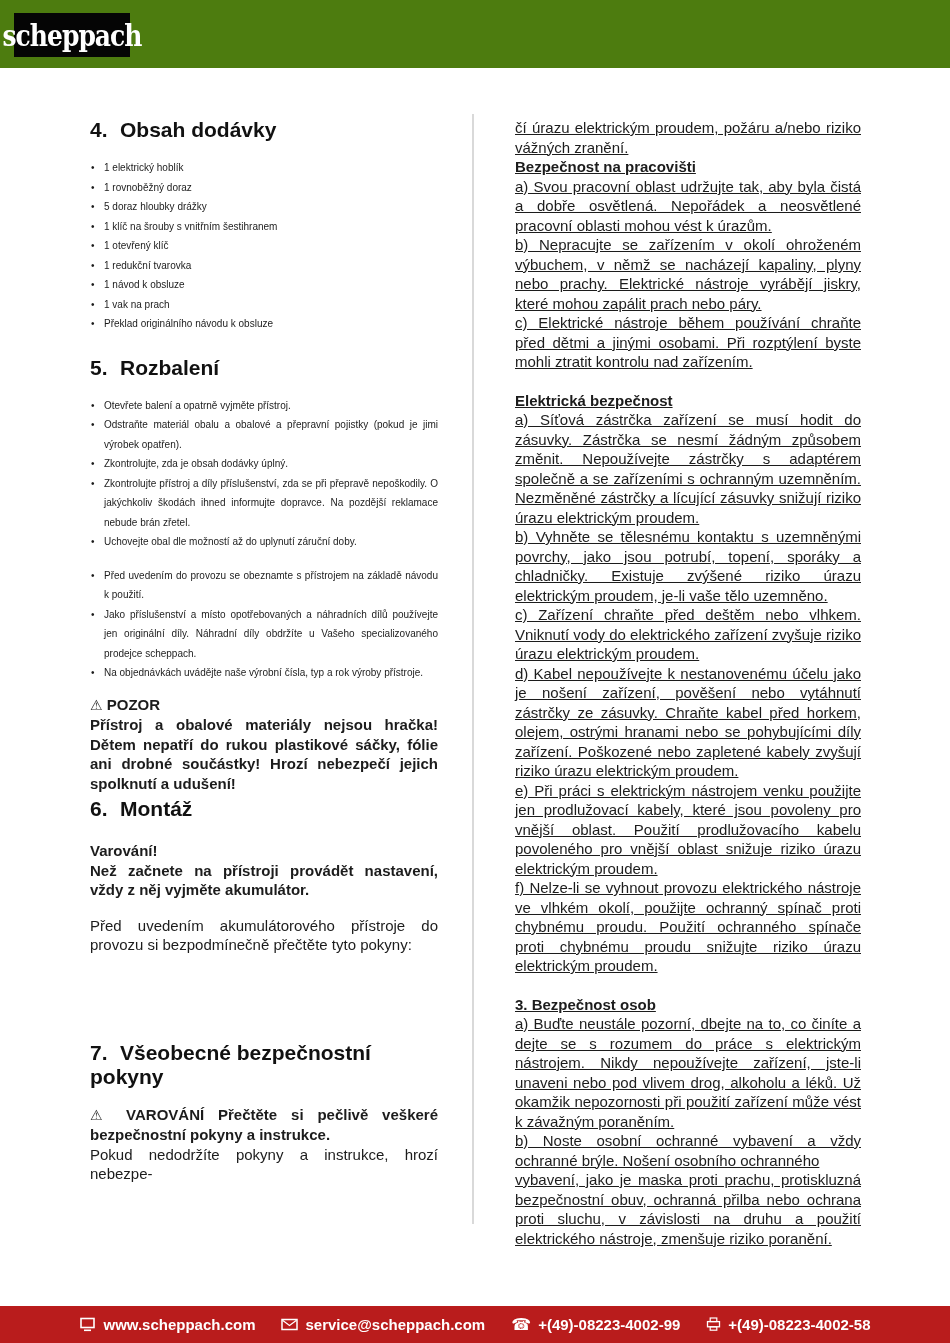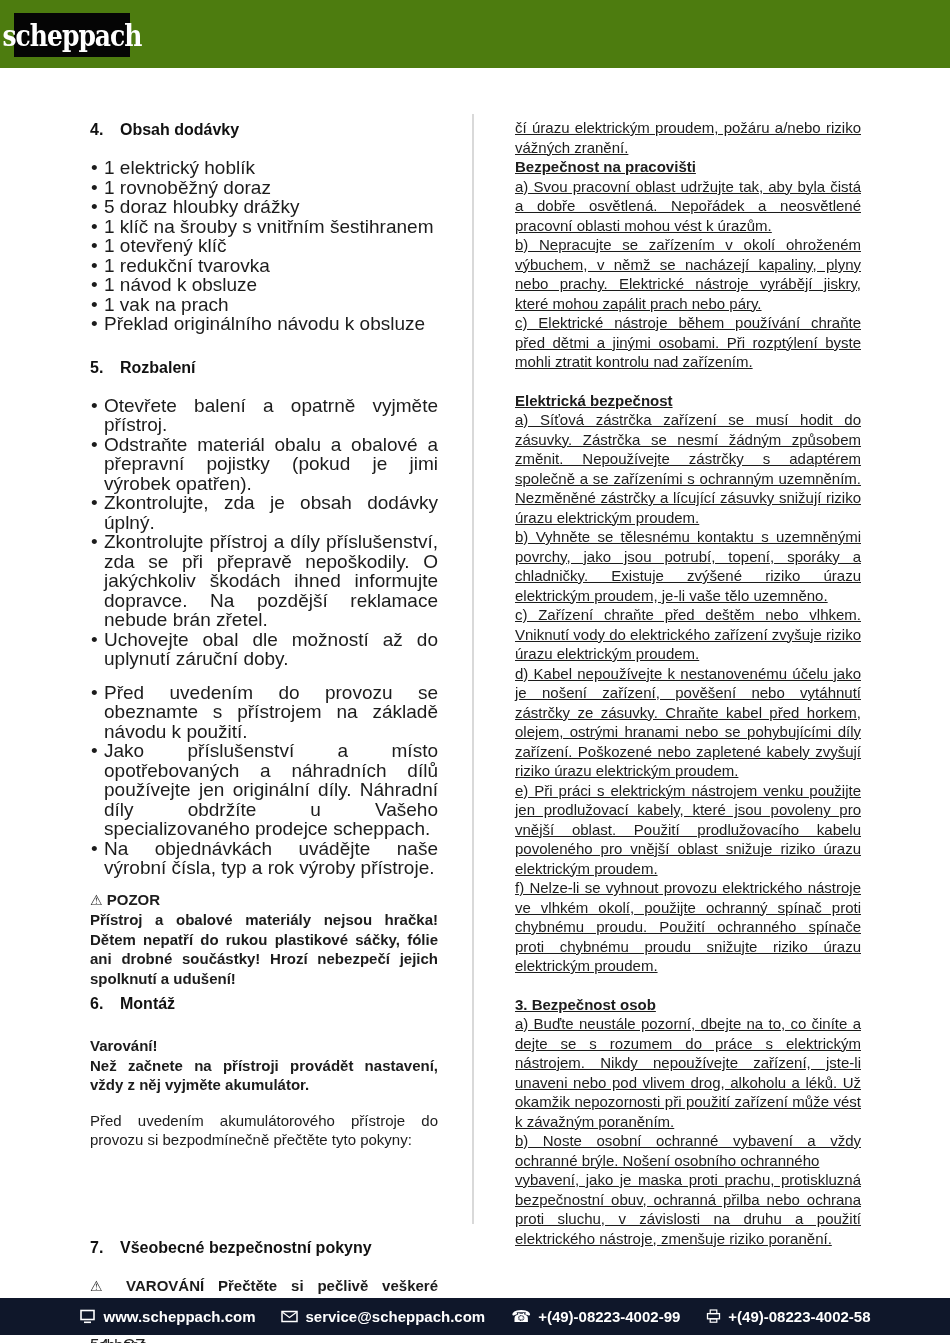--- a/index.html
+++ b/index.html
@@ -10,36 +10,36 @@
   .logo{position:absolute;top:13px;left:14px;width:116px;height:44px;background:#050505;
         display:flex;align-items:center;justify-content:center;}
   .logo span{color:#fff;font-family:"DejaVu Serif",serif;font-weight:bold;font-size:25px;
         letter-spacing:-1px;transform:scaleY(1.18);display:inline-block;}
   
   .content{position:absolute;top:118px;left:90px;display:flex;}
   .col-left{width:348px;}
   .divider{width:2px;background:#d9d9d9;margin-left:34px;height:1110px;margin-top:-4px;}
   .col-right{width:346px;margin-left:41px;text-decoration:underline;}
   
-  .sec-h{font-size:16px;font-weight:bold;color:#111;line-height:24px;margin:0 0 16px;}
+  .sec-h{font-size:21px;font-weight:bold;color:#111;line-height:24px;margin:0 0 16px;}
   .sec-h .num{display:inline-block;width:30px;}
   p{margin:0;font-size:15px;line-height:19.5px;text-align:justify;}
   .subhead{font-weight:bold;text-align:left;}
   .bold{font-weight:bold;}
   ul{margin:0;padding:0;list-style:none;}
-  li{position:relative;padding-left:14px;font-size:19px;line-height:19.5px;text-align:left;}
+  li{position:relative;padding-left:14px;font-size:10px;line-height:19.5px;text-align:left;}
   li::before{content:"\2022";position:absolute;left:1px;}
   .justify li{text-align:justify;}
   .mt14{margin-top:14px;}.mt12{margin-top:12px;}.mt16{margin-top:16px;}
   .mt18{margin-top:4px;}.mt22{margin-top:22px;}.mt86{margin-top:86px;}
   .gap{height:19px;}
   .warn-icon{font-family:"DejaVu Sans",sans-serif;font-weight:normal;font-size:14px;}
   
   .pagenum{position:absolute;left:90px;top:1336px;font-size:17px;color:#222;}
-  .footbar{position:absolute;left:0;bottom:8px;width:100%;height:37px;background:#0f172a;
+  .footbar{position:absolute;left:0;bottom:0;width:100%;height:37px;background:#b91c1c;
            display:flex;align-items:center;justify-content:center;gap:26px;}
   .footitem{display:flex;align-items:center;gap:7px;color:#fff;font-weight:bold;font-size:15px;}
   .glyph-icon{font-family:"DejaVu Sans",sans-serif;font-weight:normal;font-size:16px;line-height:1;}
   .footitem svg{display:block;}
 </style>
 </head>
 <body>
 
 <div class="page">
 

